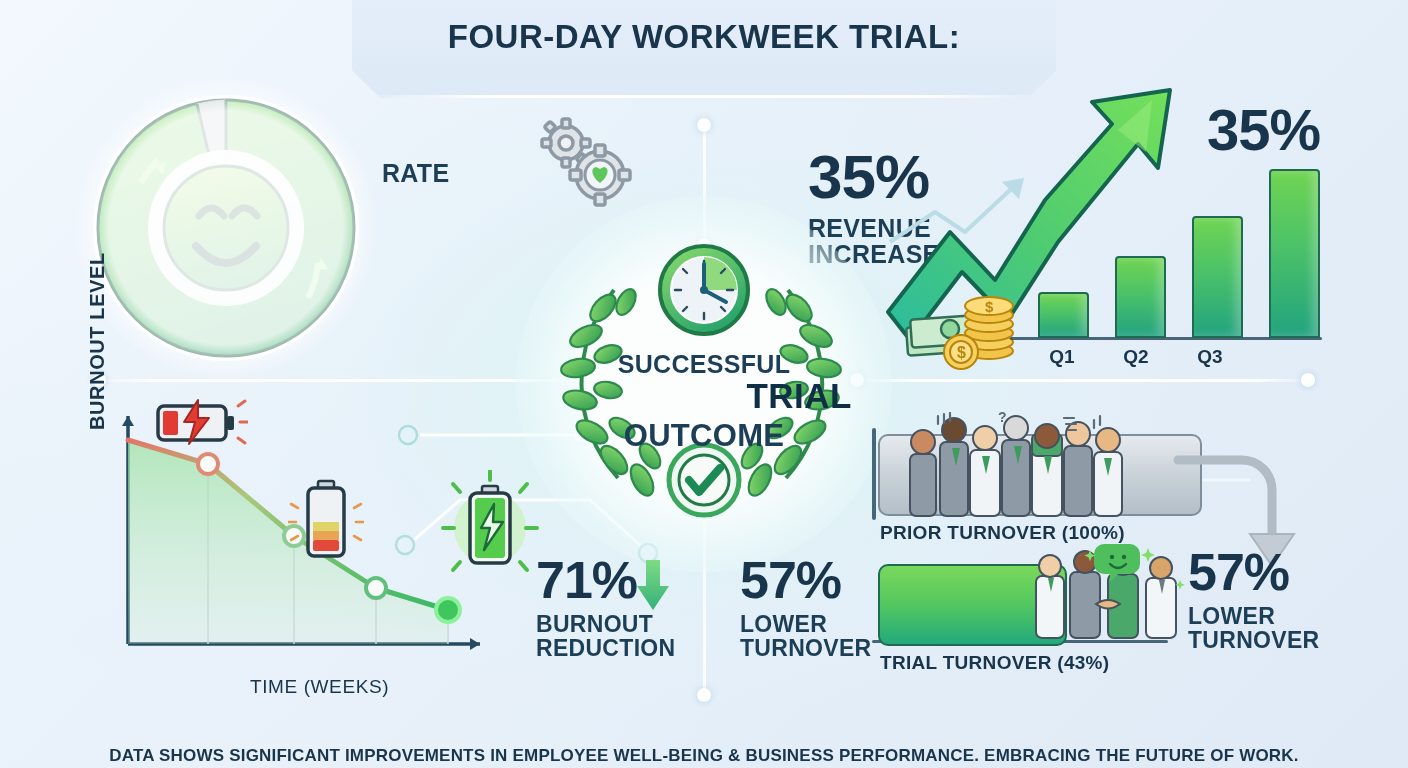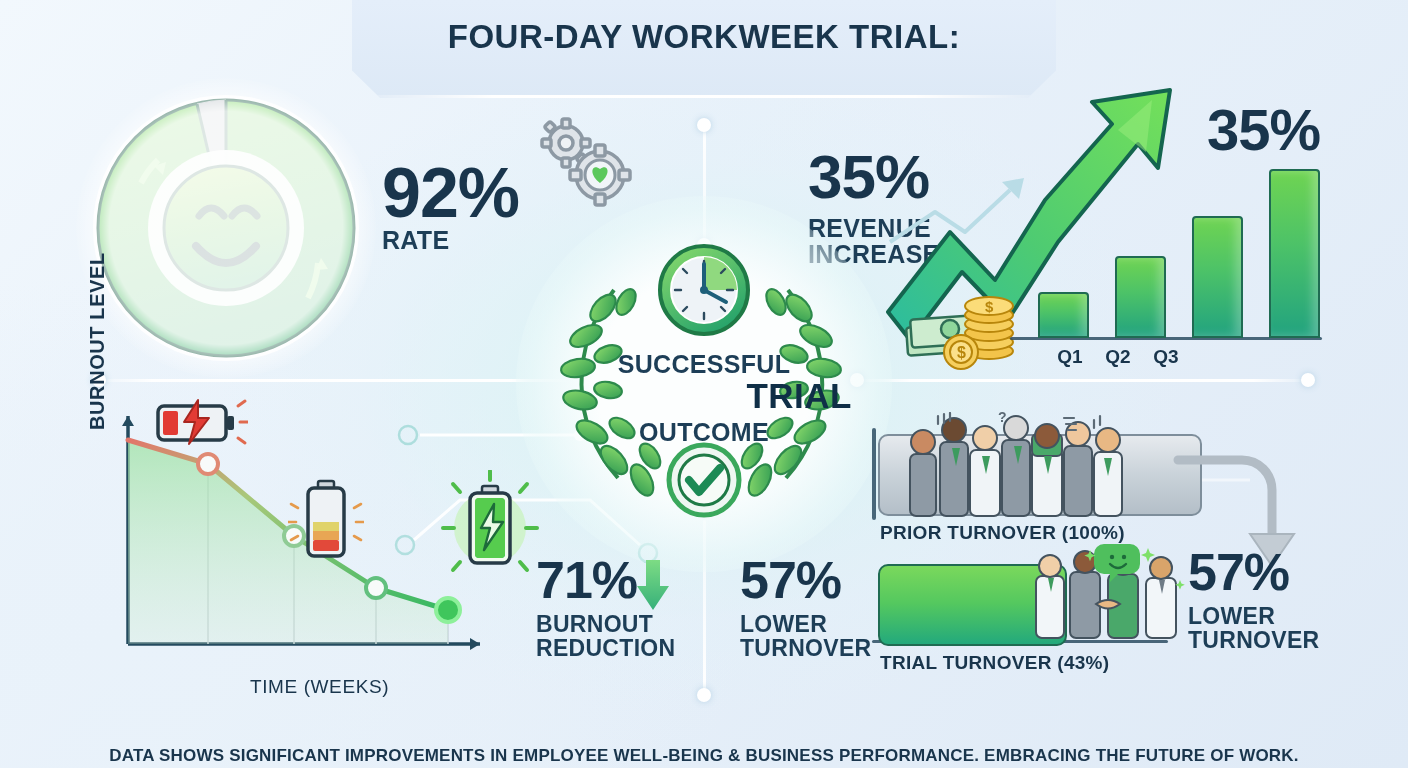--- a/index.html
+++ b/index.html
@@ -75,33 +75,33 @@
 
   
   #revenue-text{position:absolute;left:808px;top:148px;width:180px;}
   #revenue-text .big-num{font-size:62px;}
   #bar-area{position:absolute;left:1030px;top:100px;width:290px;height:270px;}
   #bars{position:absolute;left:0;bottom:32px;height:200px;width:290px;display:flex;align-items:flex-end;gap:26px;padding-left:8px;box-sizing:border-box;}
   .bar{width:48px;border:2px solid #1f6b52;border-radius:4px 4px 0 0;
     background:linear-gradient(180deg,#6fd452 0%,#4cc268 45%,#22a37f 100%);
     box-shadow:inset -6px 0 10px rgba(255,255,255,.25);}
   .bar-axis{position:absolute;left:-20px;right:-2px;bottom:30px;height:3px;background:#2d4d63;opacity:.85;border-radius:2px;}
-  .bar-labels{position:absolute;left:8px;bottom:2px;width:290px;display:flex;padding-left:8px;box-sizing:border-box;margin-top:8px;}
+  .bar-labels{position:absolute;left:0;bottom:2px;width:290px;display:flex;gap:26px;padding-left:8px;box-sizing:border-box;margin-top:8px;}
   .bar-labels span{width:48px;text-align:center;font-size:19px;font-weight:bold;color:#19354c;}
   #rev-badge{position:absolute;left:1207px;top:96px;font-size:58px;font-weight:bold;color:#19354c;letter-spacing:-1px;}
   #money{position:absolute;left:905px;top:265px;width:130px;height:105px;}
   #big-arrow{position:absolute;left:880px;top:82px;width:330px;height:300px;}
 
   
   #medallion{position:absolute;left:556px;top:228px;width:296px;height:300px;}
   #med-glow{position:absolute;left:516px;top:196px;width:376px;height:376px;border-radius:50%;
     background:radial-gradient(circle,rgba(255,255,255,.92) 40%,rgba(236,250,250,.55) 65%,rgba(255,255,255,0) 78%);}
   .med-t1{position:absolute;left:0;right:0;top:122px;text-align:center;font-size:25px;font-weight:bold;color:#1d3e57;letter-spacing:.3px;}
   .med-t2{position:absolute;left:0;right:0;top:148px;text-align:right;font-size:35px;font-weight:bold;color:#0f2f47;letter-spacing:.5px;}
-  .med-t3{position:absolute;left:0;right:0;top:190px;text-align:center;font-size:25px;font-weight:bold;color:#1d3e57;letter-spacing:.3px;}
+  .med-t3{position:absolute;left:0;right:0;top:190px;text-align:center;font-size:31px;font-weight:bold;color:#1d3e57;letter-spacing:.3px;}
 
   
   #line-chart{position:absolute;left:96px;top:398px;width:400px;height:300px;}
   #ylabel{position:absolute;left:86px;top:430px;width:200px;transform:rotate(-90deg);transform-origin:0 0;
     font-size:20px;font-weight:bold;color:#19354c;letter-spacing:.6px;white-space:nowrap;}
   #xlabel{position:absolute;left:250px;top:676px;font-size:19px;font-weight:normal;color:#19354c;letter-spacing:.6px;}
   #burnout-text{position:absolute;left:536px;top:556px;width:170px;}
   #burnout-text .big-num{font-size:52px;}
   #burnout-arrow{position:absolute;left:634px;top:560px;width:38px;height:52px;}
   #turnover-text{position:absolute;left:740px;top:556px;width:160px;}
@@ -194,21 +194,20 @@
       <path d="M110 158 q30 34 60 0" stroke="#0f3b3a" stroke-width="8" fill="none" stroke-linecap="round"></path>
 
       <path d="M55 95 A92 92 0 0 1 72 72" stroke="#a7ef8c" stroke-width="6" fill="none" opacity=".95"></path>
       <path d="M68 78 l12 -4 -3 13 z" fill="#a7ef8c" opacity=".95"></path>
       <path d="M222 210 A95 95 0 0 0 232 175" stroke="#a7ef8c" stroke-width="6" fill="none" opacity=".9"></path>
       <path d="M230 182 l5 -12 7 11 z" fill="#a7ef8c" opacity=".9"></path>
     </svg>
   </div>
 
   <div id="retention-text">
-    <div class="big-num">92%</div>
     <div class="metric-label">RATE</div>
   </div>
 
   <svg id="gears" viewBox="0 0 105 105">
     <g stroke="#8d99a4" stroke-width="3.5" fill="#dfe4e9">
       <circle cx="36" cy="28" r="17"></circle>
       <circle cx="36" cy="28" r="7" fill="#eef2f5"></circle>
       <g>
         <rect x="32" y="4" width="8" height="9" rx="2"></rect>
           <rect x="32" y="43" width="8" height="9" rx="2"></rect>

